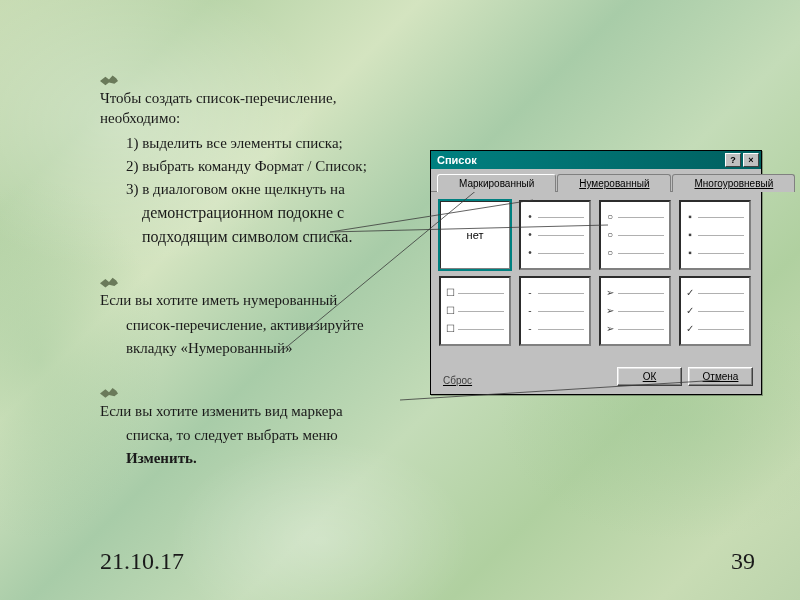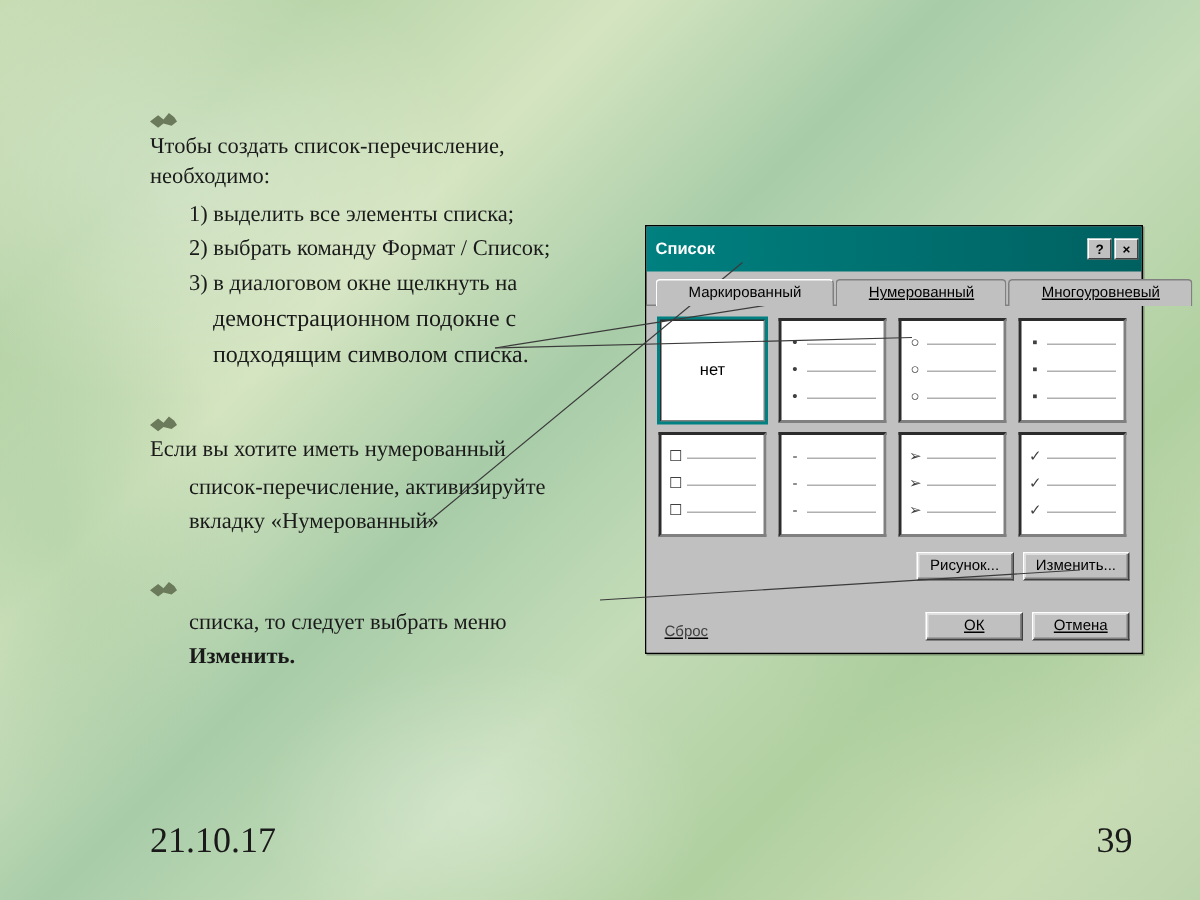--- a/index.html
+++ b/index.html
@@ -32,21 +32,21 @@
   .footer-page { position:absolute; right:45px; bottom:25px; font-size:24px; color:#1a1a1a; }
 
   
   .dialog {
     position:absolute; left:430px; top:150px; width:332px;
     background:#c0c0c0; font-family: Tahoma, Arial, sans-serif; font-size:10px;
     border:1px solid #000; box-shadow: 1px 1px 0 rgba(0,0,0,0.3);
   }
   .titlebar {
     background: linear-gradient(90deg, #008080, #006060);
-    color:#fff; display:flex; align-items:center; padding:2px 2px 2px 6px; height:30px;
+    color:#fff; display:flex; align-items:center; padding:2px 2px 2px 6px; height:18px;
   }
   .titlebar-text { flex:1; font-weight:bold; font-size:11px; }
   .tb-btn { width:16px; height:14px; background:#c0c0c0; border:1px solid #fff; border-right-color:#404040; border-bottom-color:#404040; margin-left:2px; display:flex; align-items:center; justify-content:center; font-size:9px; font-weight:bold; color:#000; line-height:1;}
   .tabs { display:flex; padding: 4px 6px 0 6px; border-bottom:1px solid #808080; }
   .tab { padding:3px 21px; background:#c0c0c0; border:1px solid #808080; border-bottom:none; border-top-left-radius:3px; border-top-right-radius:3px; margin-right:1px; font-size:10px; position:relative; top:1px;}
   .tab.active { background:#c0c0c0; border-top-color:#fff; border-left-color:#fff; z-index:2; }
   .tab-text { text-decoration: underline; text-decoration-style: solid; }
   .tab.active .tab-text { text-decoration: none; }
   .tab.active .tab-text::first-letter { text-decoration: underline; }
   .panel { padding:8px; background:#c0c0c0; }
@@ -95,20 +95,21 @@
     <div class="leaf-bullet"></div>
     <div class="bullet-text">Если вы хотите иметь нумерованный</div>
   </div>
   <div class="sub" style="margin-left:26px">список-перечисление, активизируйте</div>
   <div class="sub" style="margin-left:26px">вкладку «Нумерованный»</div>
 
   <div style="height:22px"></div>
 
   <div class="bullet-item">
     <div class="leaf-bullet"></div>
+    <div class="bullet-text">Если вы хотите изменить вид маркера</div>
   </div>
   <div class="sub" style="margin-left:26px">списка, то следует выбрать меню</div>
   <div class="sub" style="margin-left:26px; font-weight:bold">Изменить.</div>
 </div>
 
 <div class="footer-date">21.10.17</div>
 <div class="footer-page">39</div>
 
 <div class="dialog">
   <div class="titlebar">
@@ -215,24 +216,20 @@
           </div>
         <div class="li">
             <span class="mk">✓</span>
             <span class="ln"></span>
           </div>
         <div class="li">
             <span class="mk">✓</span>
             <span class="ln"></span>
           </div>
       </div>
-    </div>
-    <div class="btn-row">
-      <div class="btn">Рисунок...</div>
-      <div class="btn">Изменить...</div>
     </div>
     <div class="btn-row2">
       <span class="reset-link">Сброс</span>
       <div class="btn">ОК</div>
       <div class="btn">Отмена</div>
     </div>
   </div>
 </div>
 
 <svg class="pointers">

